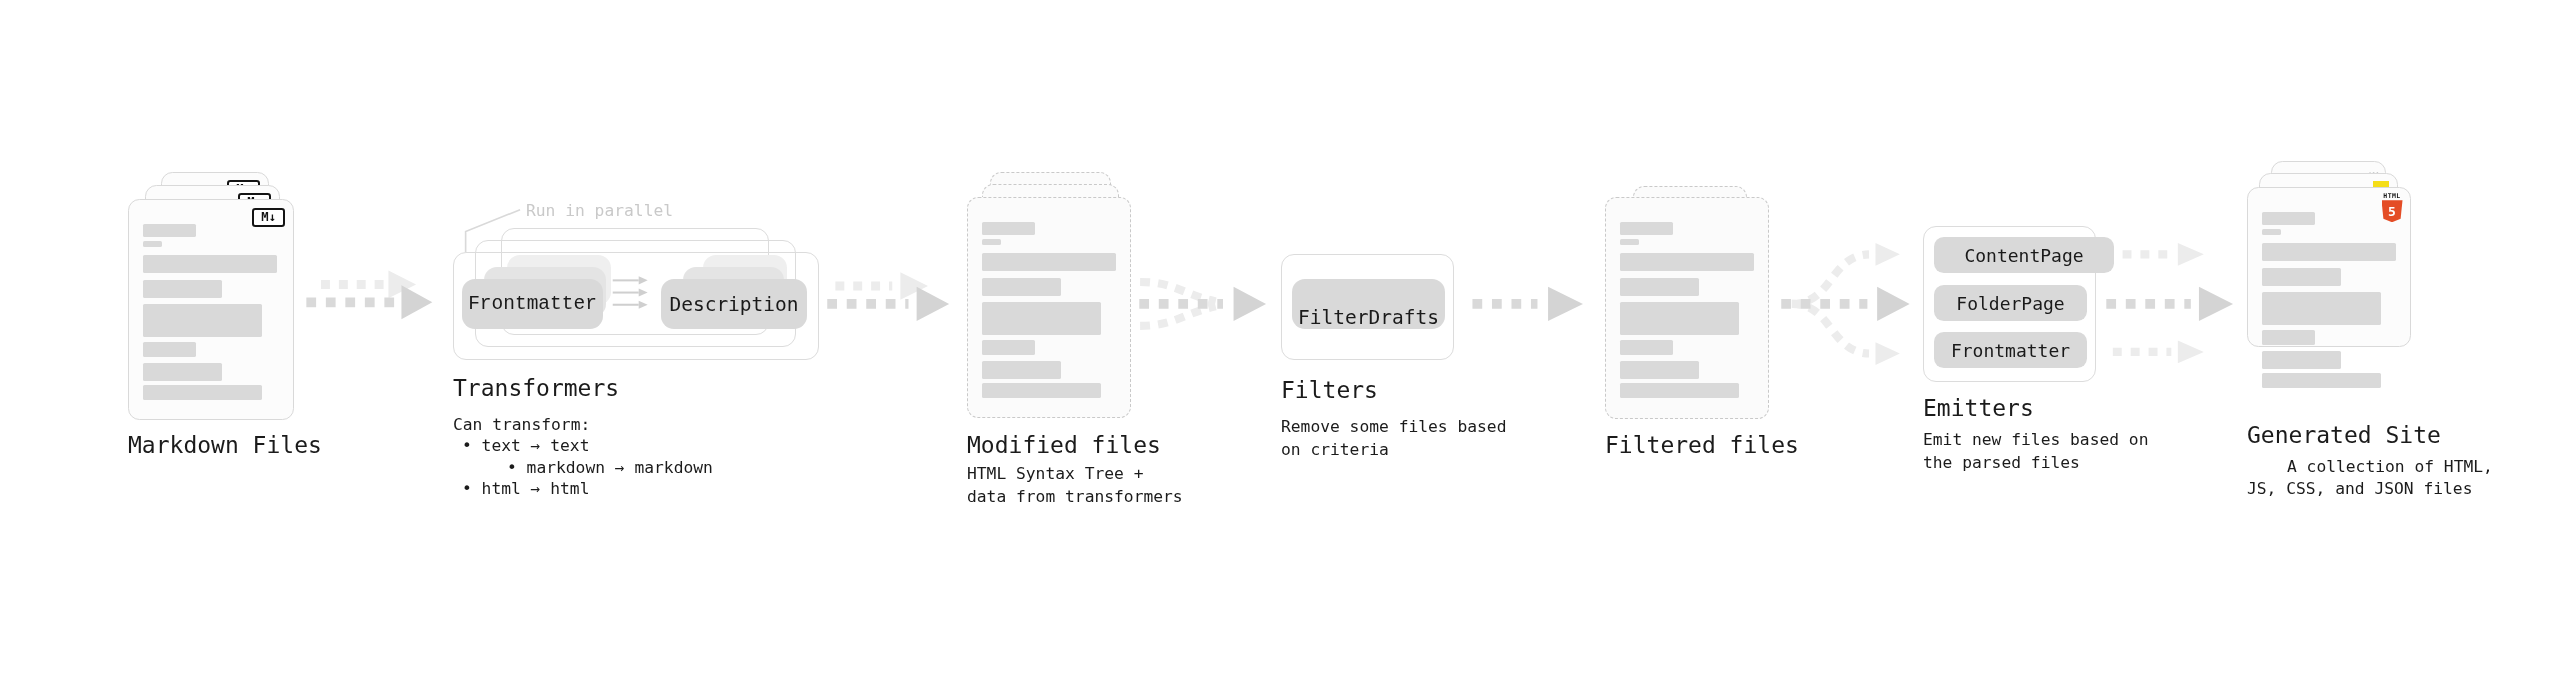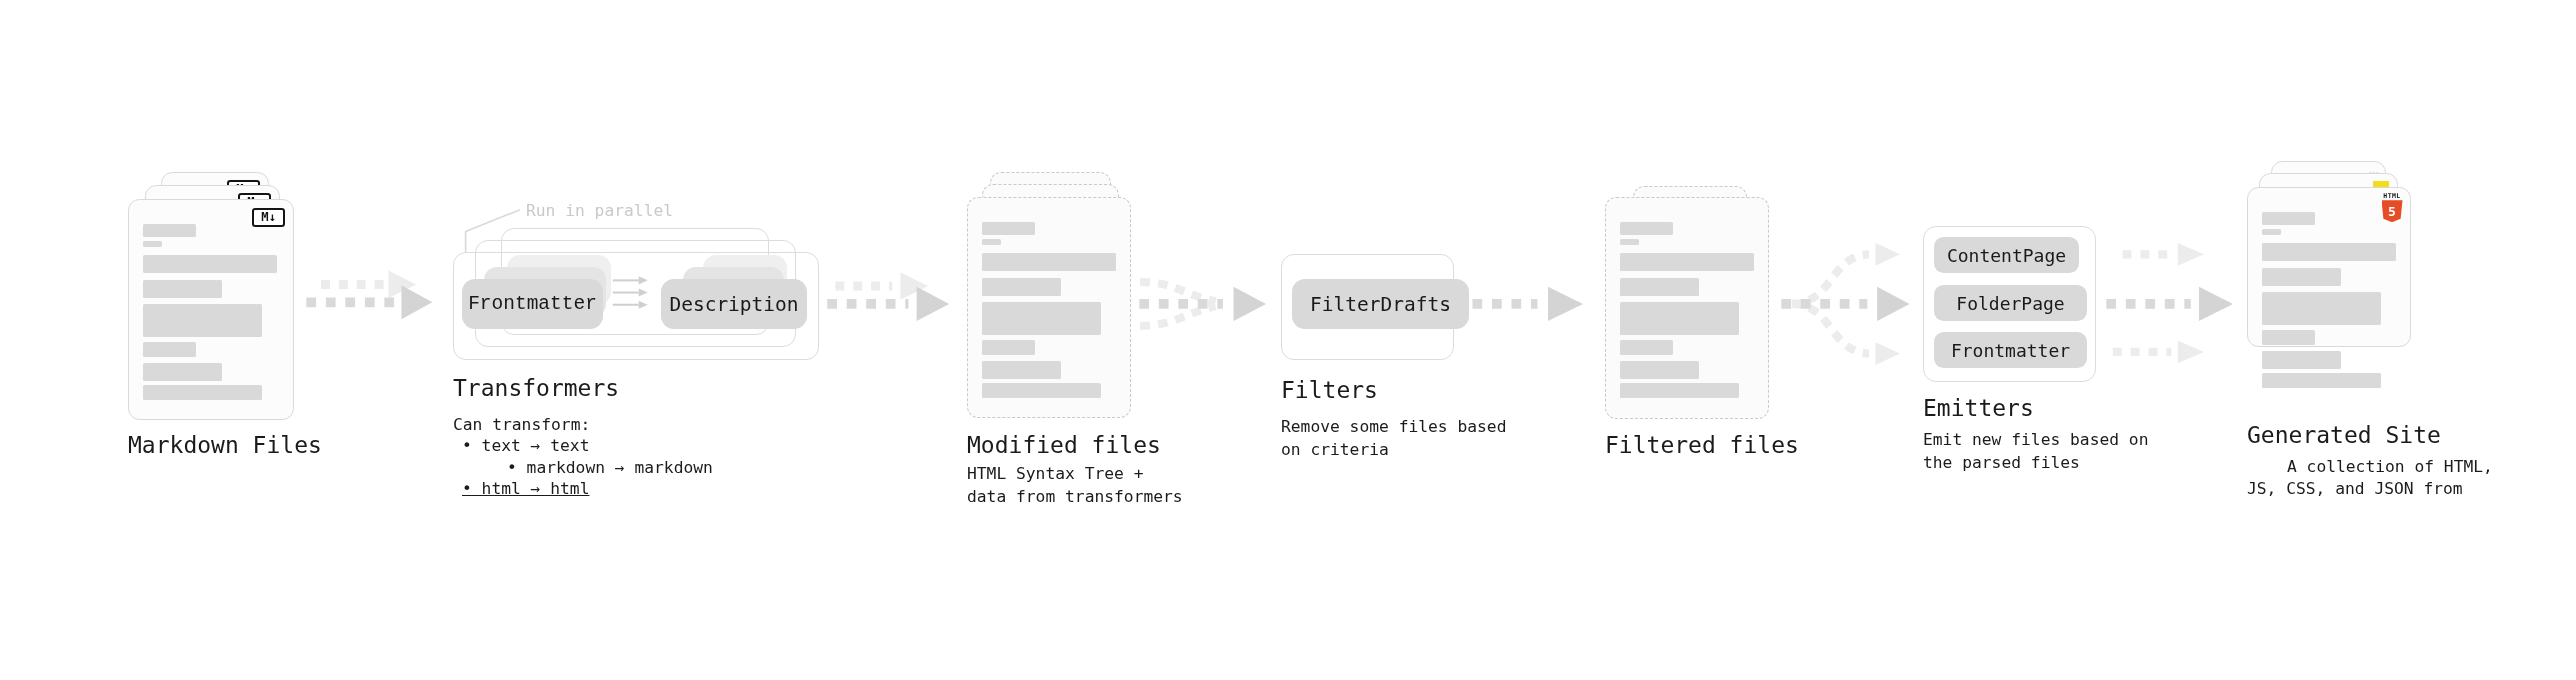--- a/index.html
+++ b/index.html
@@ -129,21 +129,21 @@
       <span>Frontmatter</span>
     </div>
     <div class="chip" style="left:661px;top:279px;width:146px;height:50px;">
       <span>Description</span>
     </div>
 
     <div class="label" style="left:453px;top:375px;">Transformers</div>
     <div class="sub" style="left:453px;top:415px;">Can transform:</div>
     <div class="sub" style="left:462px;top:436px;">• text → text</div>
     <div class="sub" style="left:462px;top:458px;margin-left:45px;">• markdown → markdown</div>
-    <div class="sub" style="left:462px;top:479px;text-decoration:underline;">• html → html</div>
+    <div class="sub" style="left:462px;top:479px;">• html → html</div>
   </div>
 
   <div>
     <div class="doc dashed" style="left:990px;top:172px;width:121px;height:57px;"></div>
     <div class="doc dashed" style="left:982px;top:184px;width:137px;height:57px;"></div>
     <div class="doc dashed" style="left:967px;top:197px;width:164px;height:221px;">
         <span class="bar" style="left: 14px; top: 24.4px; width: 53px; height: 12.2px;"></span>
         <span class="bar" style="left: 14px; top: 41px; width: 18.7px; height: 5.7px;"></span>
         <span class="bar" style="left: 14px; top: 55px; width: 134px; height: 18px;"></span>
         <span class="bar" style="left: 14px; top: 80px; width: 79px; height: 18px;"></span>
@@ -152,21 +152,21 @@
         <span class="bar" style="left: 14px; top: 163px; width: 79px; height: 18px;"></span>
         <span class="bar" style="left: 14px; top: 185px; width: 119px; height: 14.6px;"></span>
       </div>
     <div class="label" style="left:967px;top:432px;">Modified files</div>
     <div class="sub" style="left:967px;top:464px;">HTML Syntax Tree +</div>
     <div class="sub" style="left:967px;top:487px;">data from transformers</div>
   </div>
 
   <div>
     <div class="panel" style="left:1281px;top:254px;width:173px;height:106px;"></div>
-    <div class="chip" style="left:1292px;top:279px;width:177px;height:50px;">
+    <div class="chip" style="left:1292px;top:279px;width:153px;height:50px;align-items:flex-end;">
       <span>FilterDrafts</span>
     </div>
     <div class="label" style="left:1281px;top:377px;">Filters</div>
     <div class="sub" style="left:1281px;top:417px;">Remove some files based</div>
     <div class="sub" style="left:1281px;top:440px;">on criteria</div>
   </div>
 
   <div>
     <div class="doc dashed" style="left:1633px;top:186px;width:114px;height:57px;"></div>
     <div class="doc dashed" style="left:1605px;top:197px;width:164px;height:222px;">
@@ -177,21 +177,21 @@
         <span class="bar" style="left: 14px; top: 104px; width: 119px; height: 32.5px;"></span>
         <span class="bar" style="left: 14px; top: 142px; width: 53px; height: 14.6px;"></span>
         <span class="bar" style="left: 14px; top: 163px; width: 79px; height: 18px;"></span>
         <span class="bar" style="left: 14px; top: 185px; width: 119px; height: 14.6px;"></span>
       </div>
     <div class="label" style="left:1605px;top:432px;">Filtered files</div>
   </div>
 
   <div>
     <div class="panel" style="left:1923px;top:226px;width:173px;height:156px;"></div>
-    <div class="chip small" style="left:1934px;top:237px;width:145px;height:36px;">
+    <div class="chip small" style="left:1934px;top:237px;width:180px;height:36px;">
       <span>ContentPage</span>
     </div>
     <div class="chip small" style="left:1934px;top:285px;width:153px;height:36px;">
       <span>FolderPage</span>
     </div>
     <div class="chip small" style="left:1934px;top:332px;width:153px;height:36px;">
       <span>Frontmatter</span>
     </div>
     <div class="label" style="left:1923px;top:395px;">Emitters</div>
     <div class="sub" style="left:1923px;top:430px;">Emit new files based on</div>
@@ -219,17 +219,17 @@
         <span class="bar" style="left: 14px; top: 41px; width: 18.7px; height: 5.7px;"></span>
         <span class="bar" style="left: 14px; top: 55px; width: 134px; height: 18px;"></span>
         <span class="bar" style="left: 14px; top: 80px; width: 79px; height: 18px;"></span>
         <span class="bar" style="left: 14px; top: 104px; width: 119px; height: 32.5px;"></span>
         <span class="bar" style="left: 14px; top: 142px; width: 53px; height: 14.6px;"></span>
         <span class="bar" style="left: 14px; top: 163px; width: 79px; height: 18px;"></span>
         <span class="bar" style="left: 14px; top: 185px; width: 119px; height: 14.6px;"></span>
       </div>
     <div class="label" style="left:2247px;top:422px;">Generated Site</div>
     <div class="sub" style="left:2247px;top:457px;margin-left:40px;">A collection of HTML,</div>
-    <div class="sub" style="left:2247px;top:479px;">JS, CSS, and JSON from</div>
+    <div class="sub" style="left:2247px;top:479px;">JS, CSS, and JSON files</div>
   </div>
 
 </div>
 
 
 </body></html>

